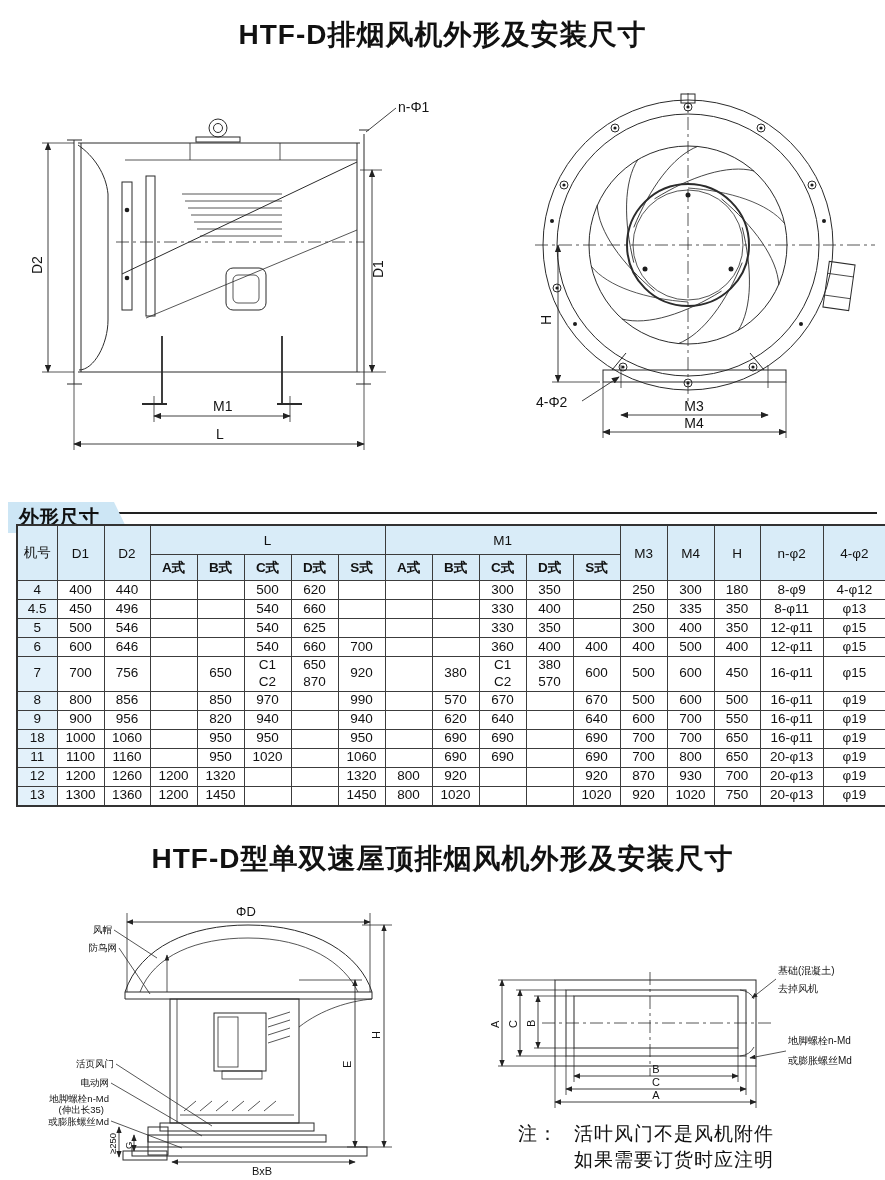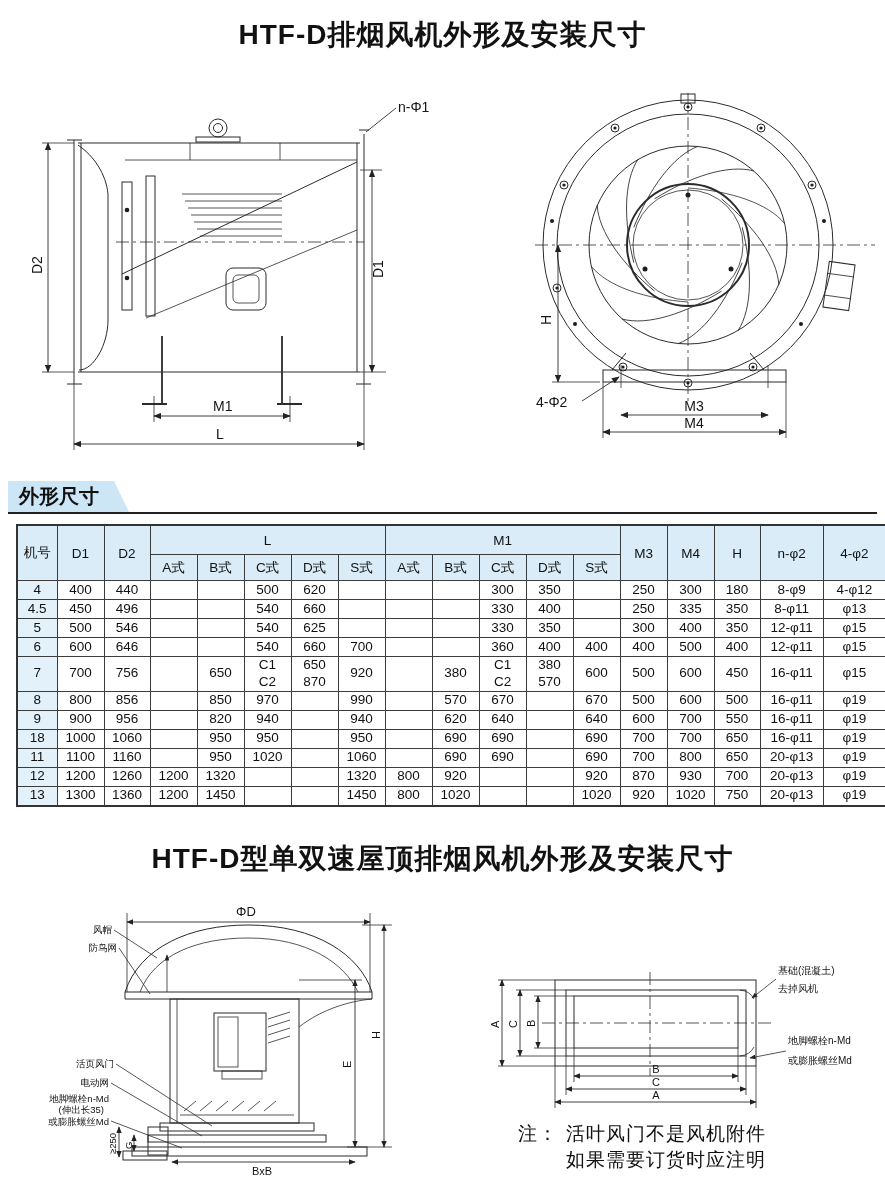--- a/index.html
+++ b/index.html
@@ -11,50 +11,50 @@
   .title { position:absolute; left:0; width:885px; text-align:center;
     font-weight:bold; font-size:28px; letter-spacing:1px; }
   .title1 { top:16px; }
   .title2 { top:840px; }
 
   
   .section-band { position:absolute; left:8px; top:481px; width:869px;
     border-bottom:2px solid #222; height:31px; }
   .band-bg { display:inline-block; background:#cde6f5; height:31px;
     padding:0 30px 0 11px; font-weight:bold; font-size:20px; line-height:30px;
-    clip-path:polygon(0 0, calc(100% - 15px) 0, 100% 100%, 0 100%); }
+    clip-path:polygon(0 0, calc(100% - 15px) 0, 100% 100%, 0 100%);margin-top:21px; }
 
   
   table.dim { border-collapse:collapse; position:absolute; left:8px; top:524px;
     width:869px; table-layout:fixed; border:2px solid #333;margin-left:8px; }
   table.dim th, table.dim td { border:1px solid #3c3c3c; text-align:center;
     vertical-align:middle; font-weight:normal; padding:0 1px; }
   table.dim thead th { background:#d9ecf8; font-size:13.5px; }
   table.dim thead tr:first-child th { height:28px; }
-  table.dim thead tr:last-child th { height:25px; }
+  table.dim thead tr:last-child th { height:25px;font-weight:bold; }
   table.dim td { font-size:13.5px; height:18px; line-height:1.25; white-space:pre-line; }
   table.dim td.fan-no { background:#e3f1fa; }
 
   
   svg { position:absolute; overflow:visible; }
   svg .ln { stroke:#2b2b2b; stroke-width:1; fill:none; }
   svg .thin { stroke:#2b2b2b; stroke-width:0.8; fill:none; }
   svg .dim-ln { stroke:#2b2b2b; stroke-width:0.9; fill:none; }
   svg .dash { stroke-dasharray:13 4 3 4; }
   svg .dot2 { fill:#1c1c1c; stroke:none; }
   svg text { fill:#141414; font-family:"Liberation Sans", sans-serif; }
   .t14 { font-size:14px; }
   .t13 { font-size:13px; }
   .t11 { font-size:11px; }
   .t10 { font-size:10px; }
   .t9  { font-size:9.5px; }
 
   .note { position:absolute; left:518px; top:1122px; display:flex;
     font-size:19px; letter-spacing:1px; line-height:1.28; }
-  .note .lines { margin-left:8px;text-align:center; }
+  .note .lines { margin-left:16px;text-align:center; }
   .note .lines div { margin-bottom:2px; }
 </style>
 </head>
 <body>
 
 <div class="page">
 
   <div class="title title1">HTF-D排烟风机外形及安装尺寸</div>
 
   <svg style="left:30px;top:82px" width="430" height="385" viewBox="0 0 430 385">

